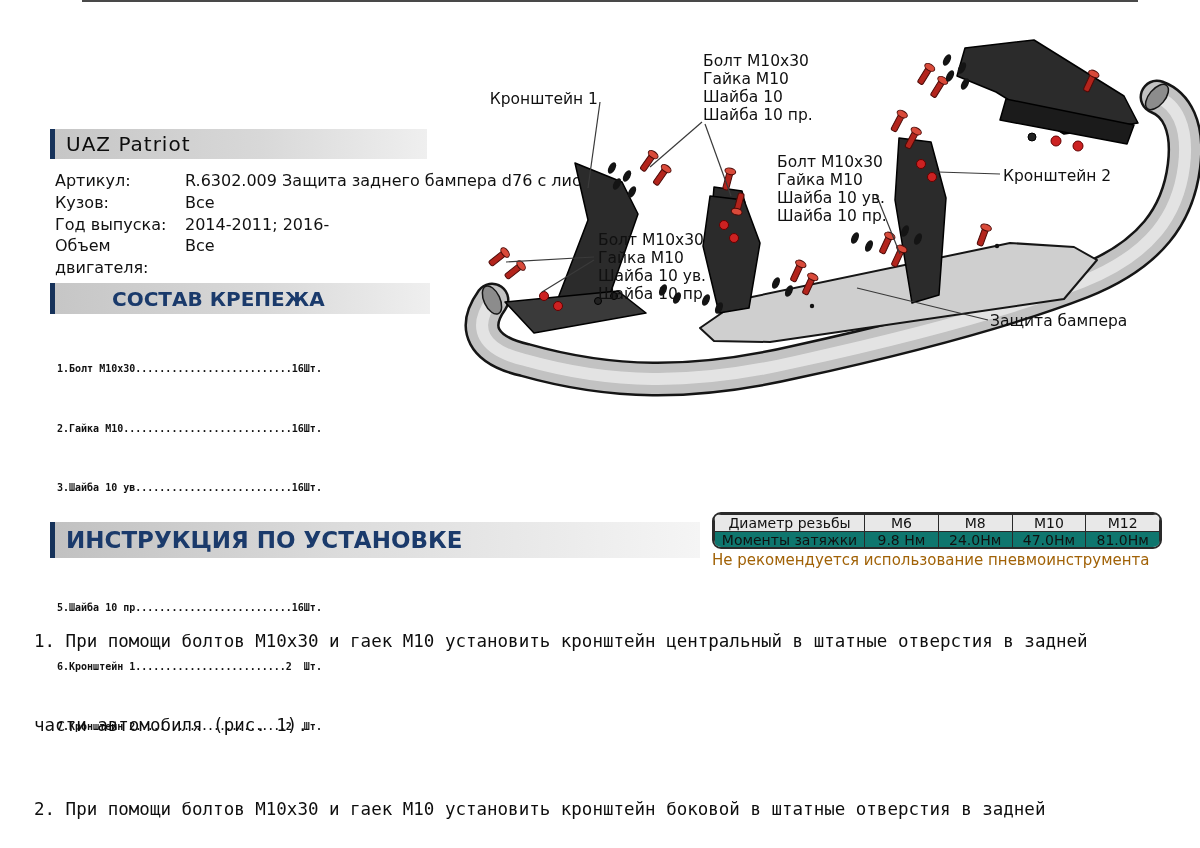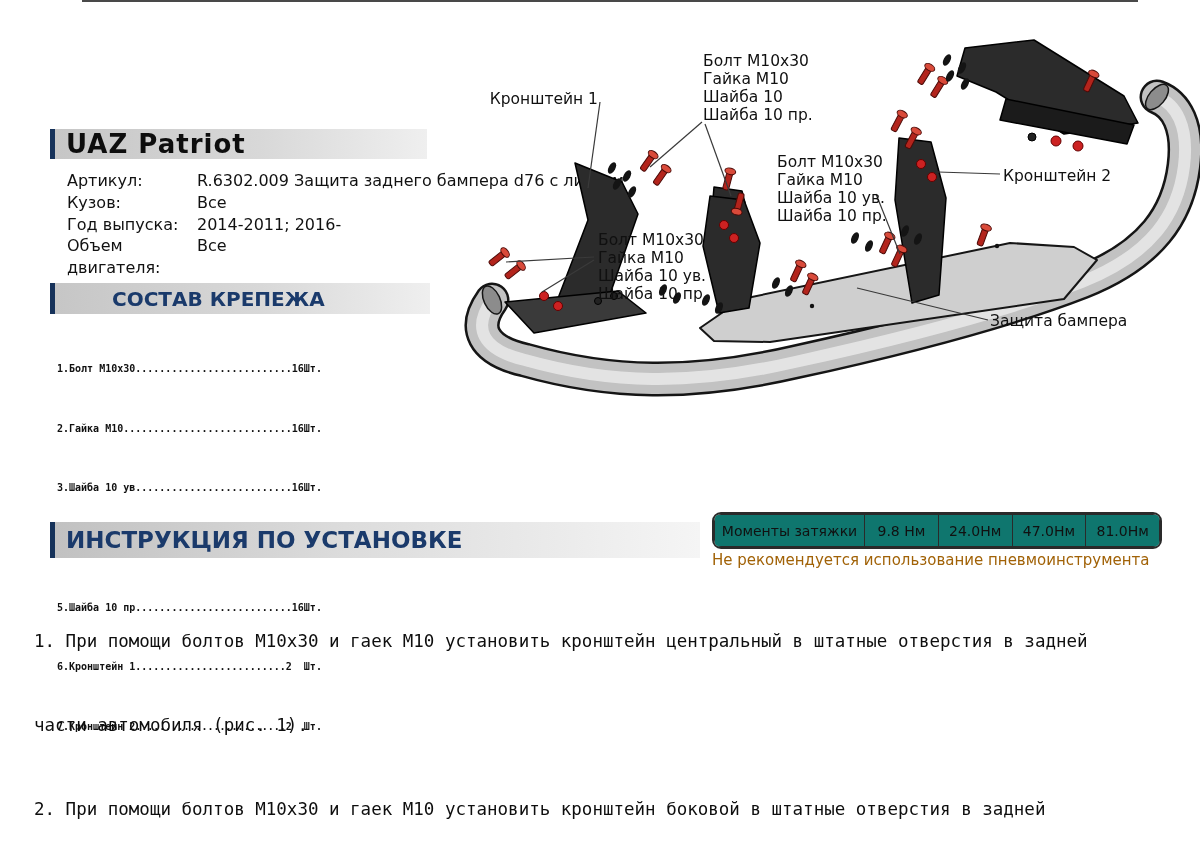--- a/index.html
+++ b/index.html
@@ -4,29 +4,29 @@
 <style>
   html,body{margin:0;padding:0;background:#fff;}
   .sheet{position:relative;width:1200px;height:848px;background:#ffffff;overflow:hidden;
          font-family:"DejaVu Sans",sans-serif;color:#111;}
   .artifact-line{position:absolute;left:82px;top:0;width:1056px;height:2px;background:#1c1c1c;opacity:.8;}
 
   .hbar{position:absolute;display:flex;align-items:center;
         background:linear-gradient(90deg,#c6c6c6 0%,#d8d8d8 55%,#efefef 100%);
         border-left:5px solid #16325a;padding-left:11px;box-sizing:border-box;}
   .title-bar{left:50px;top:129px;width:377px;height:30px;}
-  .title-bar .t{font-size:26px;font-weight:bold;color:#0d0d0d;letter-spacing:1px;}
+  .title-bar .t{font-size:20px;font-weight:normal;color:#0d0d0d;letter-spacing:1px;}
   .fast-bar{left:50px;top:283px;width:380px;height:31px;}
   .fast-bar .t{font-size:20px;font-weight:bold;color:#1a3a6b;margin-left:46px;}
   .instr-bar{left:50px;top:511px;width:650px;height:36px;background:linear-gradient(90deg,#c1c1c1 0%,#dcdcdc 45%,#f5f5f5 100%);margin-top:11px;}
   .instr-bar .t{font-size:23px;font-weight:bold;color:#1a3a6b;}
 
   .info{position:absolute;left:55px;top:170px;font-size:16px;line-height:21.8px;}
   .info-row{display:flex;}
-  .info-row .lab{flex:0 0 130px;margin-left:12px;}
+  .info-row .lab{flex:0 0 130px;}
   .info-row .val{white-space:nowrap;}
 
   .parts{position:absolute;left:57px;top:319px;font-family:"DejaVu Sans Mono",monospace;
          font-size:10px;line-height:19.9px;white-space:pre;font-weight:bold;}
 
   .torque-wrap{position:absolute;left:712px;top:512px;width:450px;height:37px;
                border:2px solid #2a2a2a;border-radius:9px;overflow:hidden;box-sizing:border-box;background:#fff;}
   .torque-wrap table{width:100%;height:100%;border-collapse:collapse;table-layout:fixed;font-size:14px;}
   .torque-wrap td{border:1px solid #2a2a2a;text-align:center;padding:0;line-height:16px;}
   .torque-wrap tr.hd td{background:#e8e8e8;}
@@ -95,20 +95,27 @@
   <div class="torque-wrap">
     <table>
       <colgroup>
           <col class="c0">
           <col>
           <col>
           <col>
           <col>
         </colgroup>
       <tbody>
+          <tr class="hd">
+        <td>Диаметр резьбы</td>
+        <td>М6</td>
+        <td>М8</td>
+        <td>М10</td>
+        <td>М12</td>
+      </tr>
       <tr class="vl">
         <td>Моменты затяжки</td>
         <td>9.8 Нм</td>
         <td>24.0Нм</td>
         <td>47.0Нм</td>
         <td>81.0Нм</td>
       </tr>
     </tbody>
       </table>
   </div>

